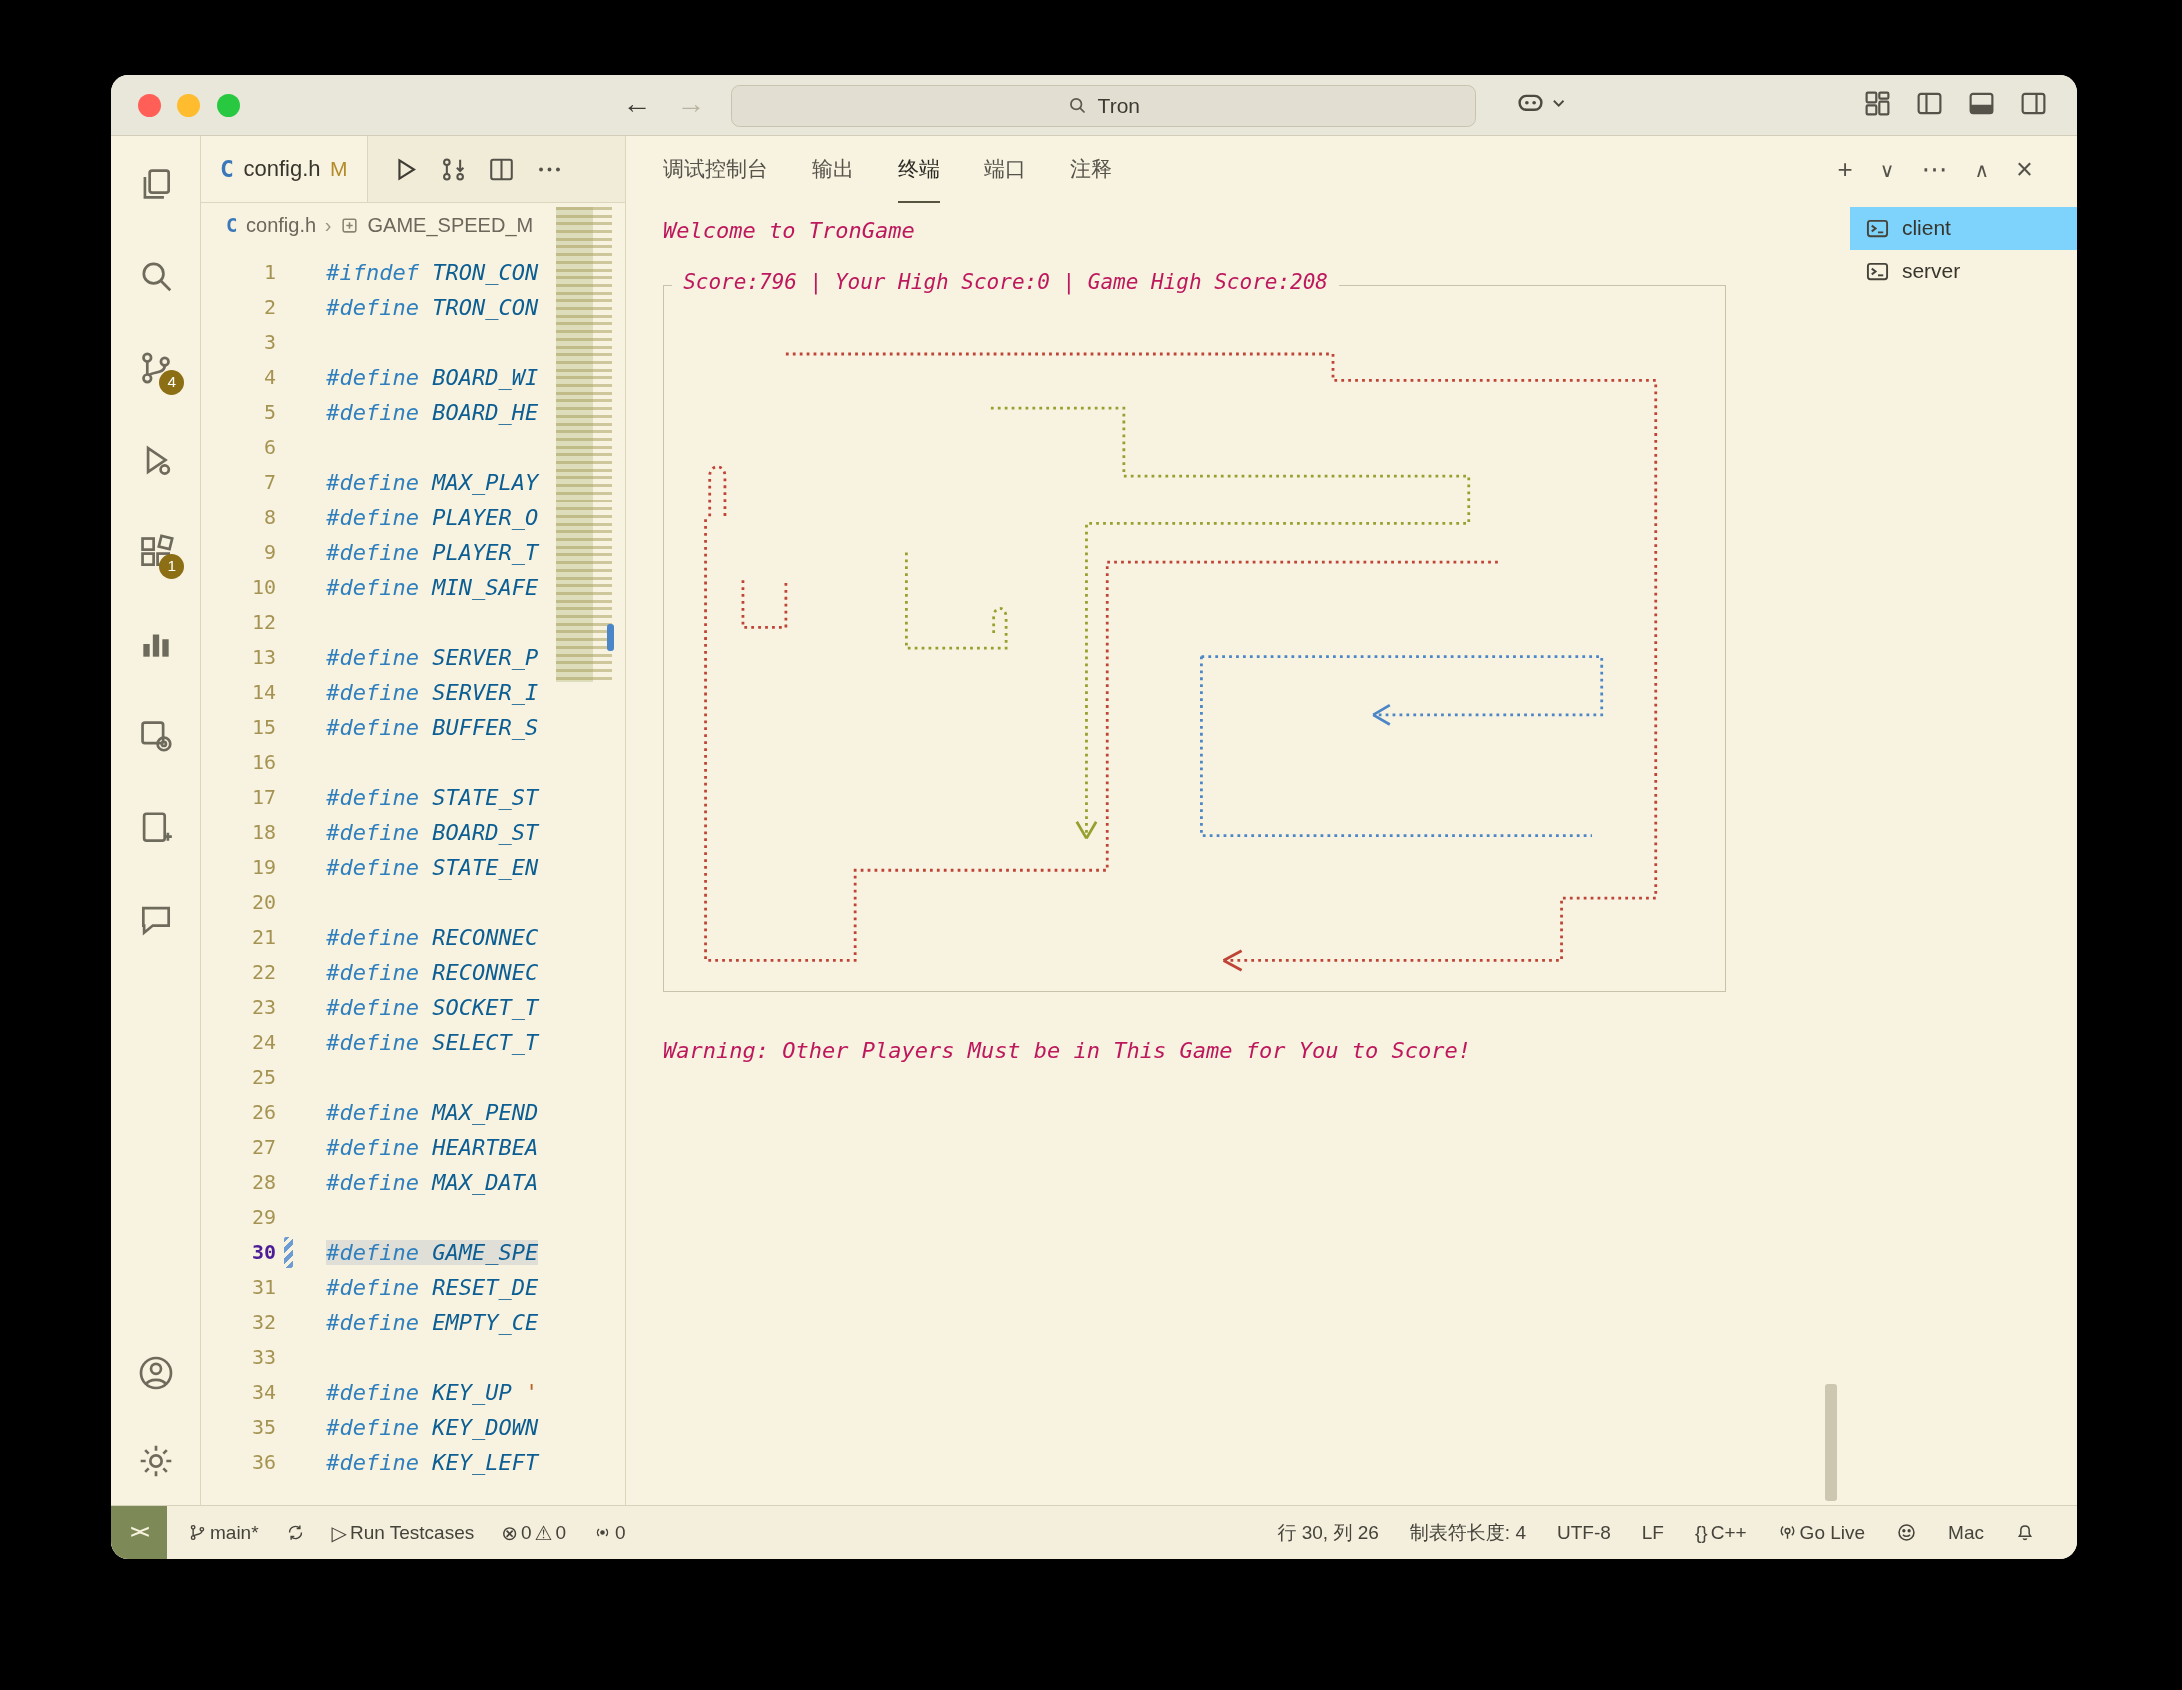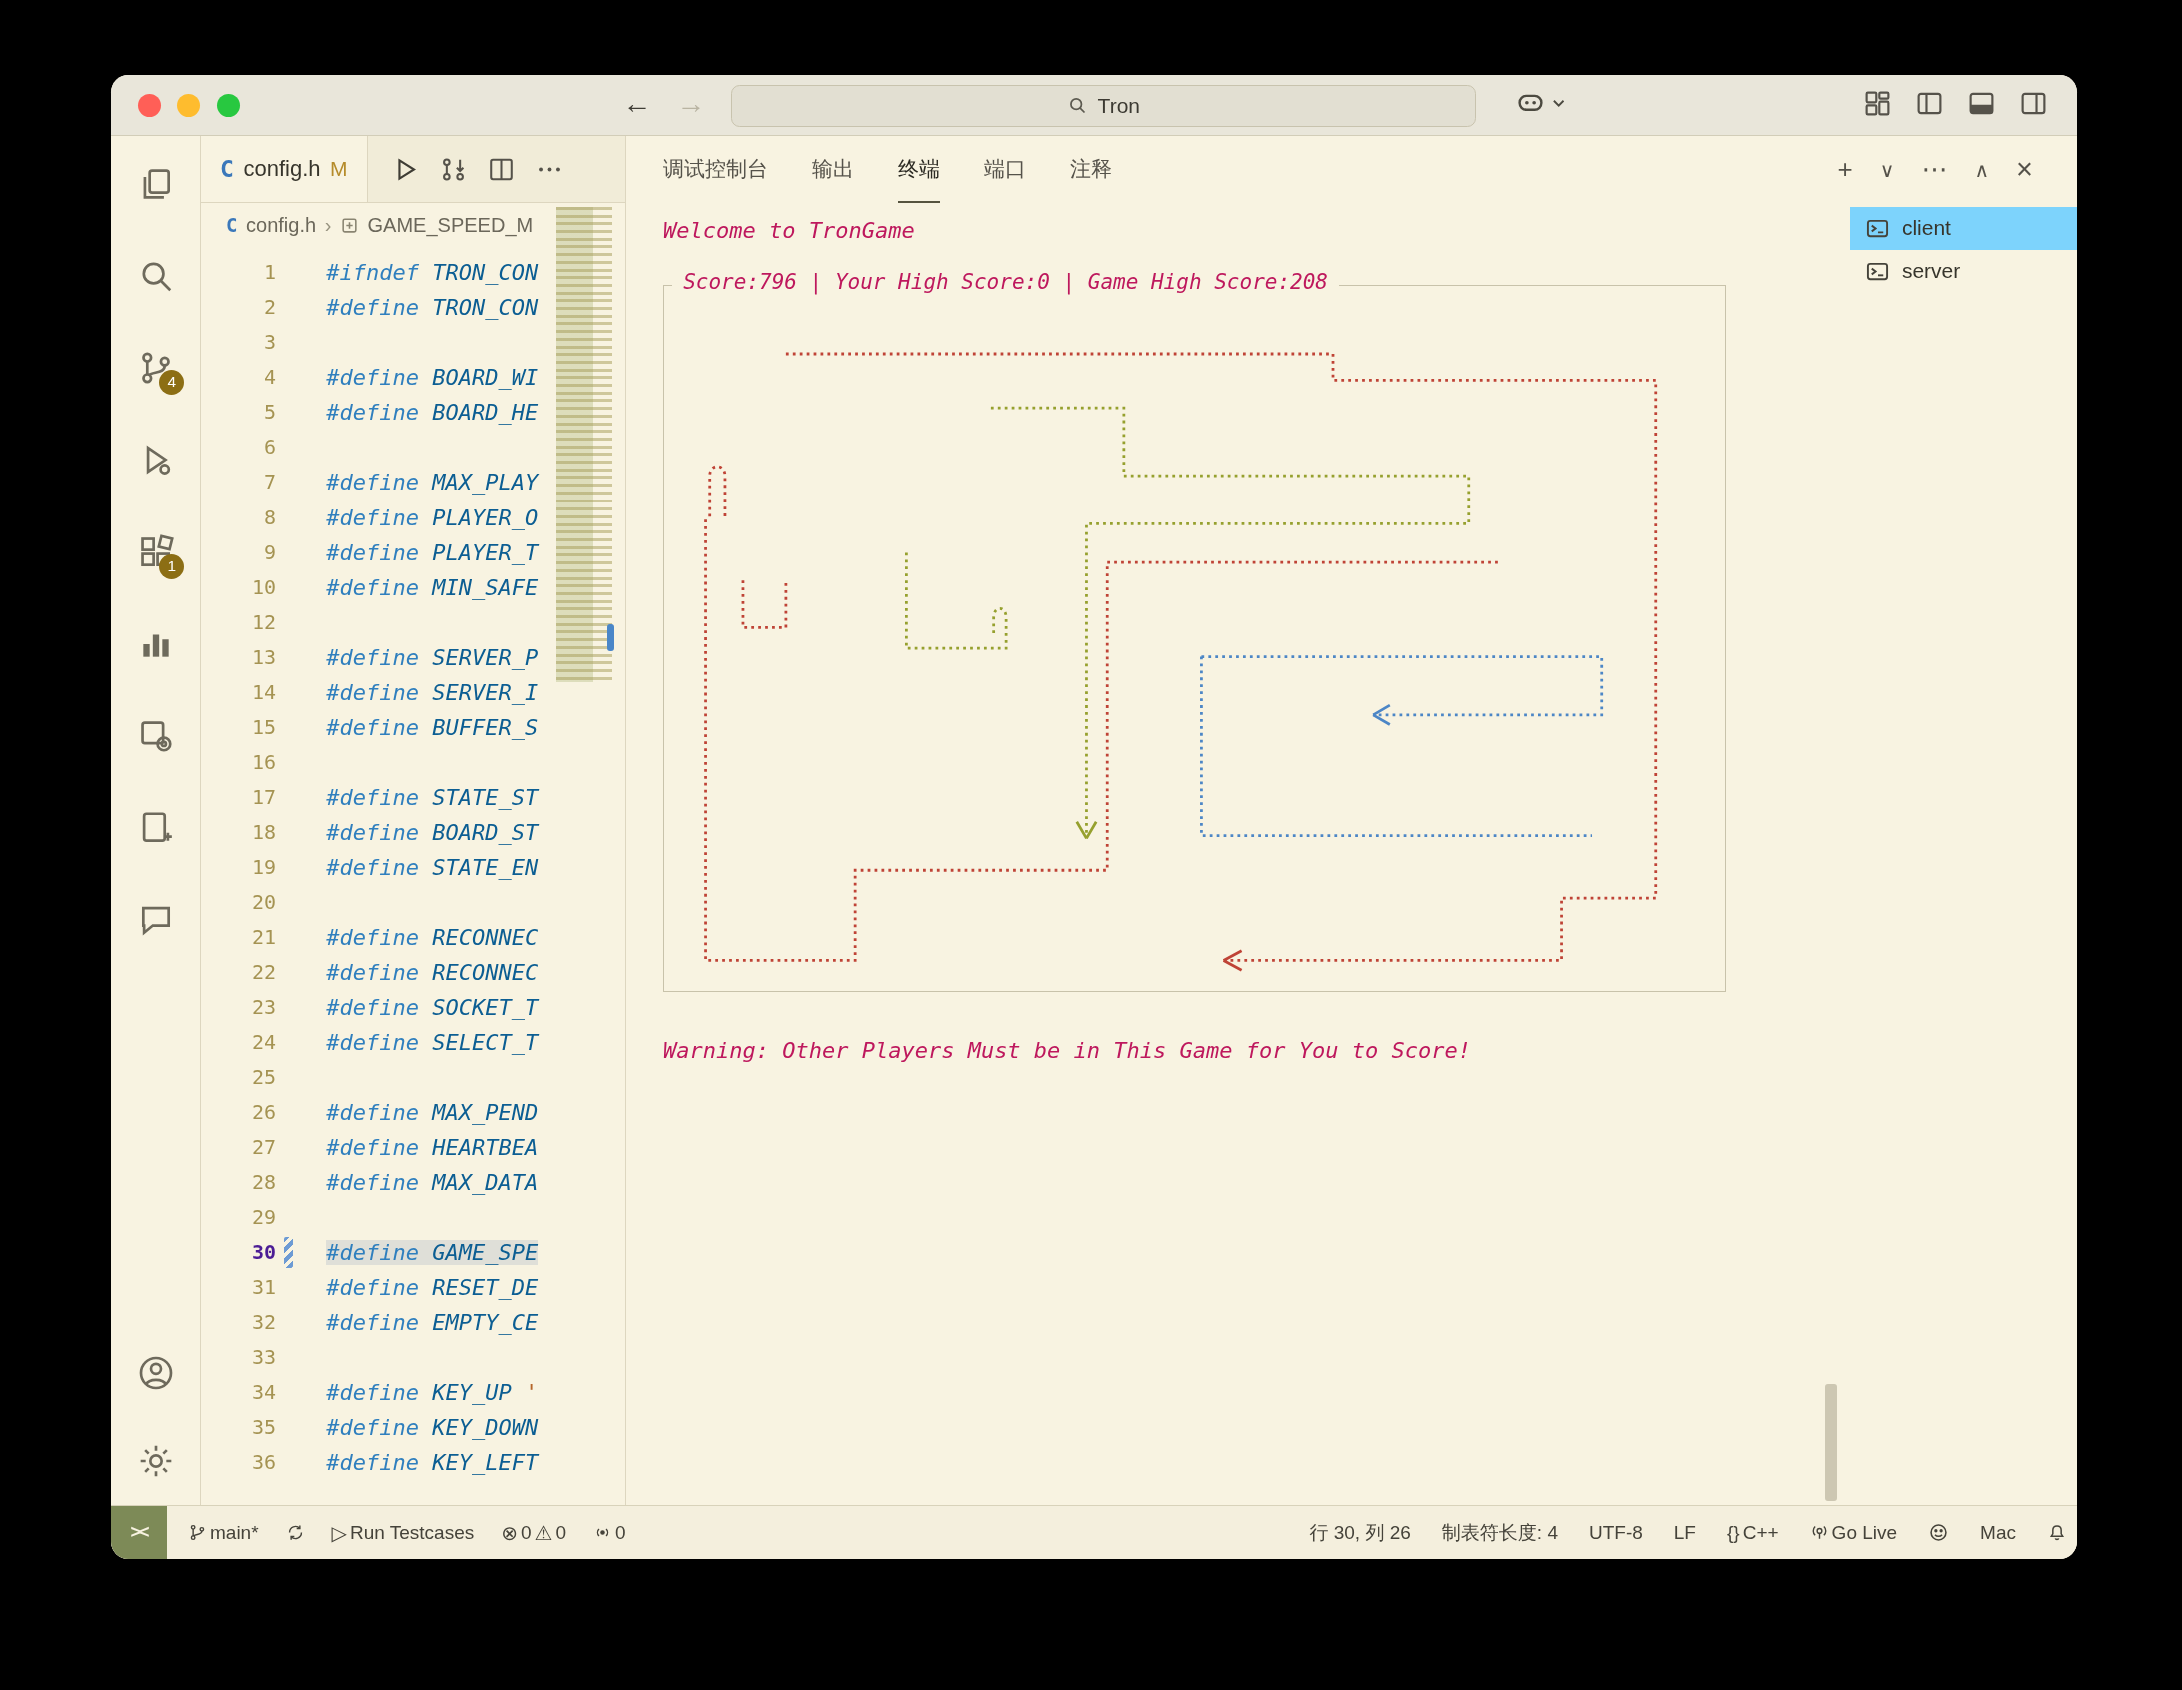--- a/index.html
+++ b/index.html
@@ -89,21 +89,21 @@
   .term-item.selected { background:#7dd3fc; }
   .term-ico { width:25px; height:23px; flex:0 0 auto; }
 
   
   .statusbar { height:54px; flex:0 0 auto; border-top:1px solid #d8d2ba; background:#f4efdd;
     display:flex; align-items:center; font-size:19px; color:#45433a; }
   .remote { width:56px; height:100%; background:#7d8a57; color:#f8f3e1; display:flex; align-items:center;
     justify-content:center; font-weight:bold; font-size:18px; letter-spacing:-1.9px; flex:0 0 auto; }
   .sb-item { display:flex; align-items:center; gap:3px; white-space:nowrap;justify-content:space-between; }
   .sb-left { display:flex; align-items:center; gap:27px; margin-left:21px; }
-  .sb-right { margin-left:auto; display:flex; align-items:center; gap:31px; padding-right:10px; }
+  .sb-right { margin-left:auto; display:flex; align-items:center; gap:31px; padding-right:42px; }
   .sb-glyph { font-size:20px; }
   svg.sbi { display:block; }
 </style>
 </head>
 <body>
 
 <div class="window">
 
   <div class="titlebar">
     <div class="traffic">

